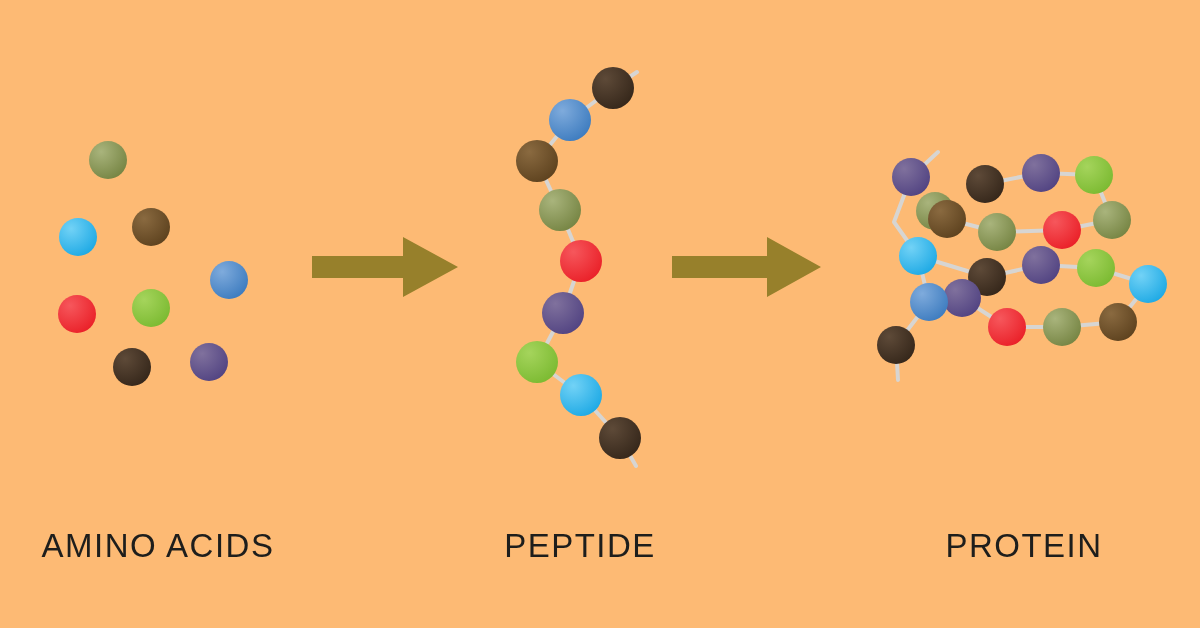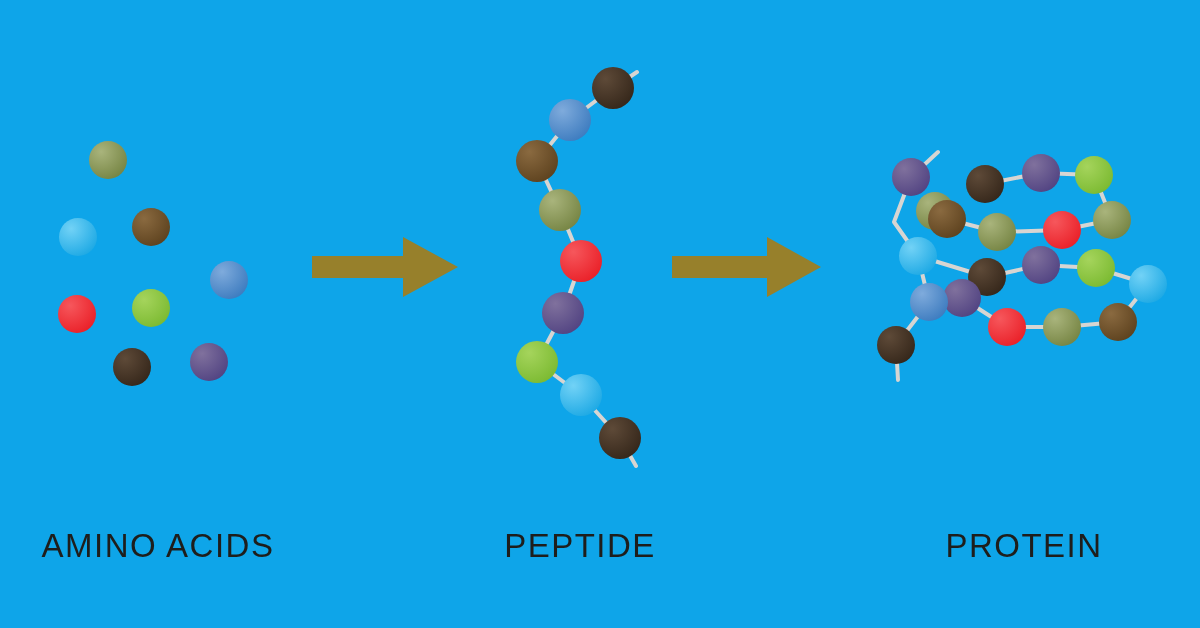--- a/index.html
+++ b/index.html
@@ -1,20 +1,20 @@
 <!DOCTYPE html>
 <html><head>
 <meta charset="utf-8">
 <style>
   html, body { margin: 0; padding: 0; background: #ffffff; }
   .stage {
     position: relative;
     width: 1200px;
     height: 628px;
-    background: #0ea5e9;
+    background: #fdba74;
     overflow: hidden;
   }
   svg { display: block; }
   .section-label {
     font-family: "Liberation Sans", sans-serif;
     font-size: 33px;
     letter-spacing: 1.5px;
     fill: #1e1e1c;
   }
 </style>

